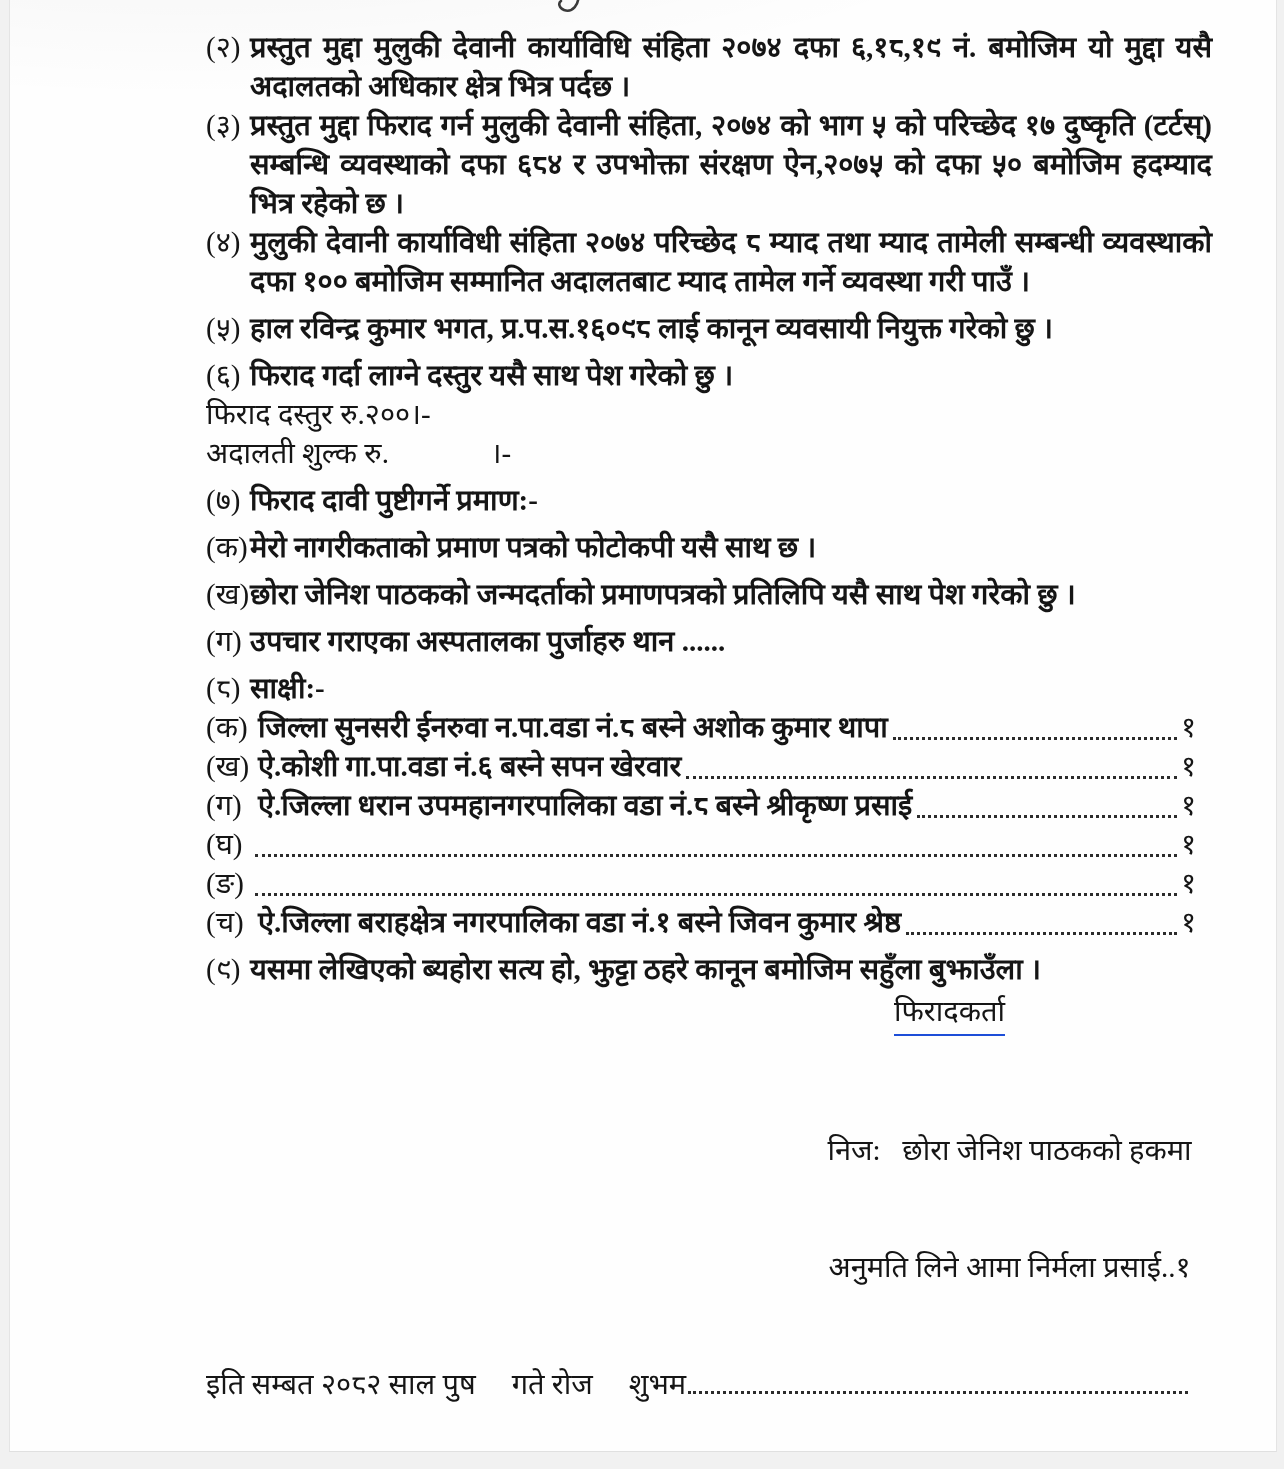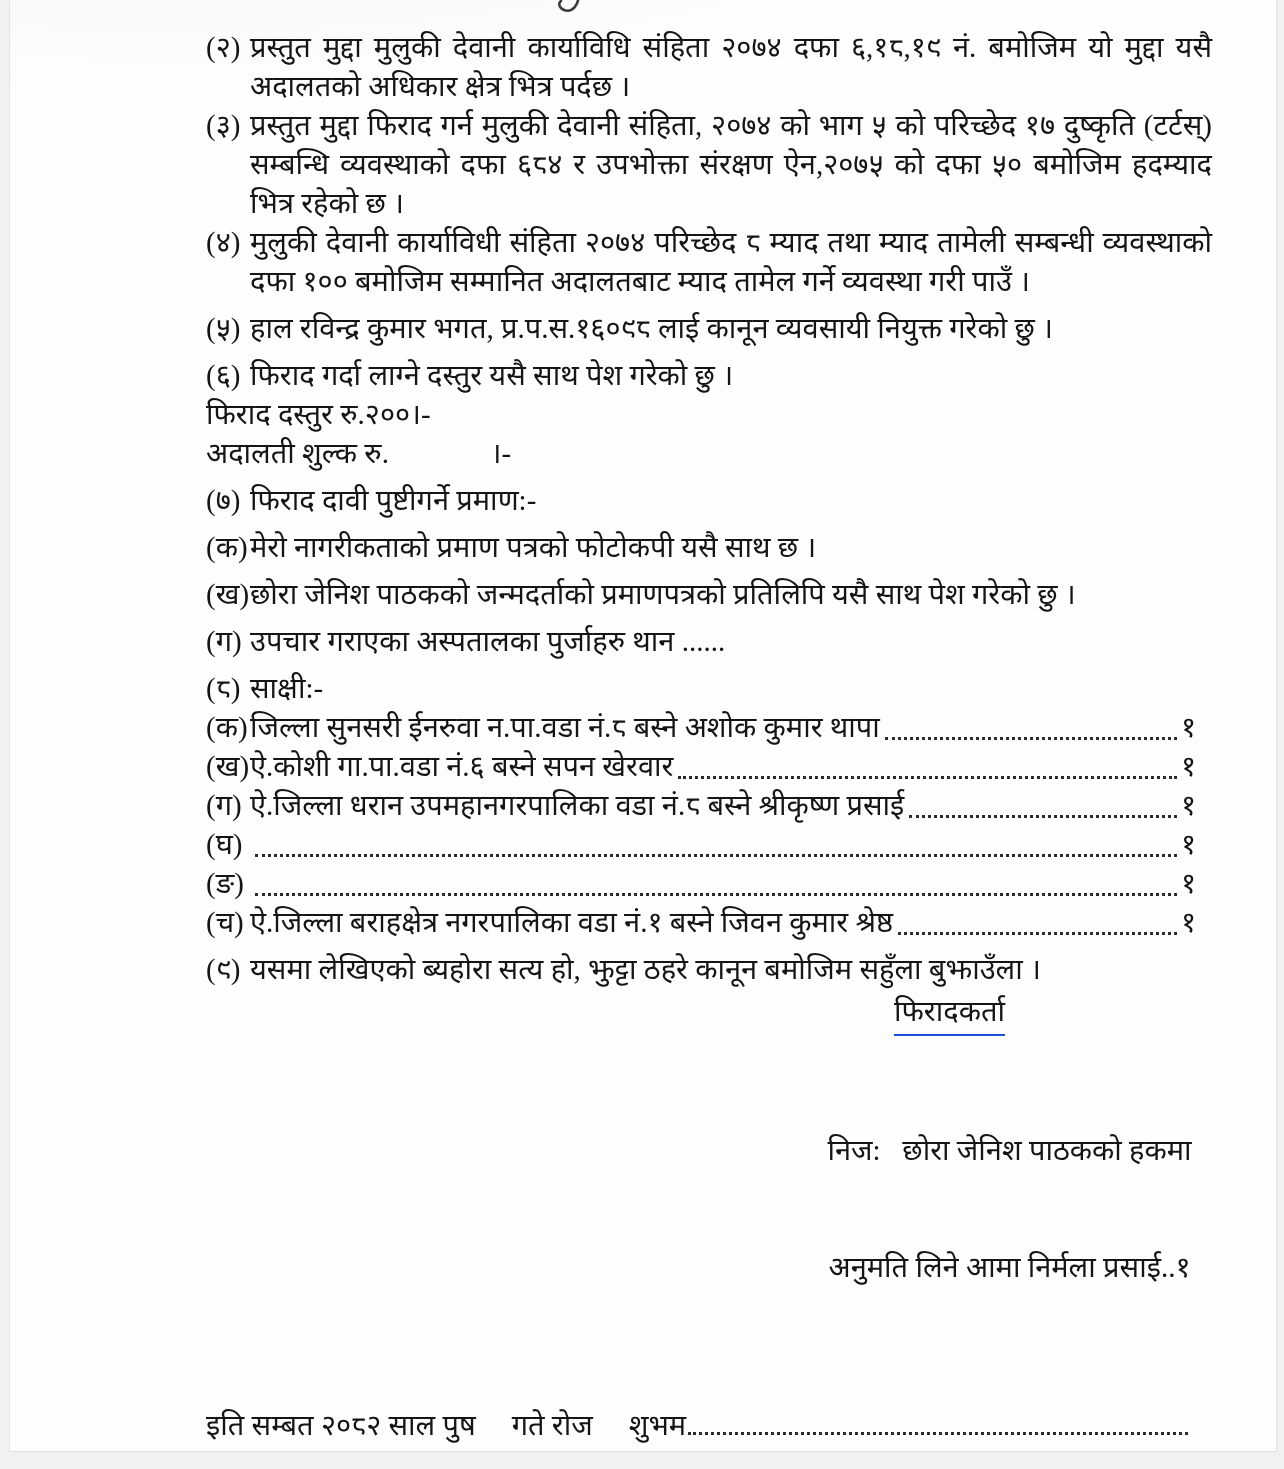--- a/index.html
+++ b/index.html
@@ -47,44 +47,43 @@
     position: absolute;
     left: 196px;
     top: 28px;
     width: 1006px;
     font-size: 29px;
     line-height: 39px;
     color: #151515;
   }
   .row { display: flex; align-items: baseline; }
   .lbl { flex: 0 0 44px; white-space: nowrap; }
-  .txt { flex: 1 1 auto; text-align: justify; }
+  .txt { flex: 1 1 auto; text-align: justify; font-weight: bold; }
   .single .txt { text-align: left; margin-top: 8px; }
   .wit { padding-right: 16px; }
-  .wit .txt { flex: 0 0 auto; text-align: center; }
+  .wit .txt { flex: 0 0 auto; text-align: center; margin-left: 8px; }
   .leader {
     flex: 1 1 auto;
     min-width: 18px;
     border-bottom: 3px dotted #2b2b2b;
     margin: 0 4px 7px 5px;
     align-self: stretch;
   }
   .count { flex: 0 0 auto; }
   .fee { white-space: pre-wrap; }
   .sig-heading { margin-left: 688px; margin-top: 3px; }
   .sig-heading .u {
     display: inline-block;
     border-bottom: 2px solid #1d4ed8;
     padding-bottom: 3px;
   }
   .rep { margin-left: 601px; margin-top: 17px; white-space: pre-wrap; text-align: center; }
   .date-row {
     display: flex;
     align-items: baseline;
-    margin-top: 41px;
     width: 982px;
     justify-content: center;
   }
   .gap36 { flex: 0 0 36px; }
   .date-leader {
     flex: 1 1 auto;
     border-bottom: 3px dotted #2b2b2b;
     margin: 0 0 7px 2px;
   }
   .nowrap { white-space: nowrap; }

